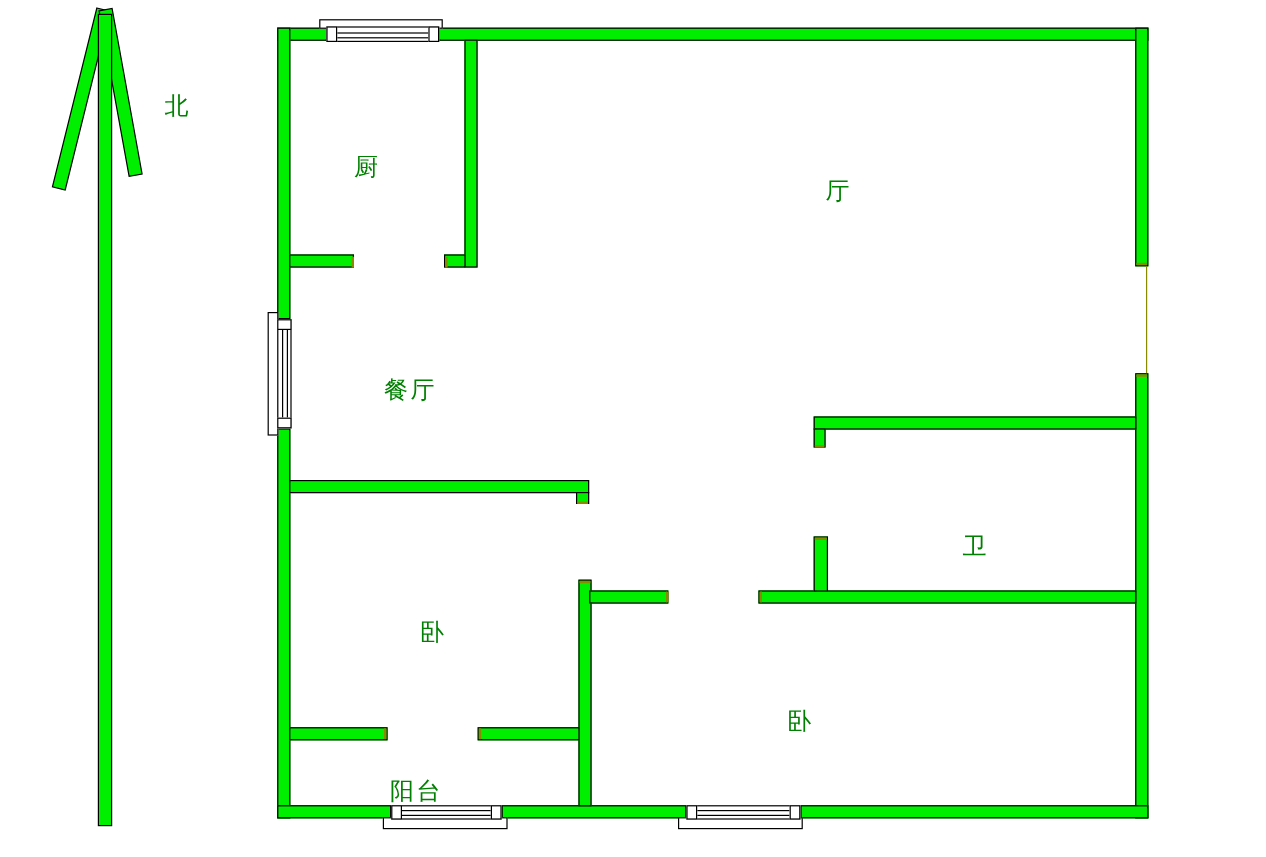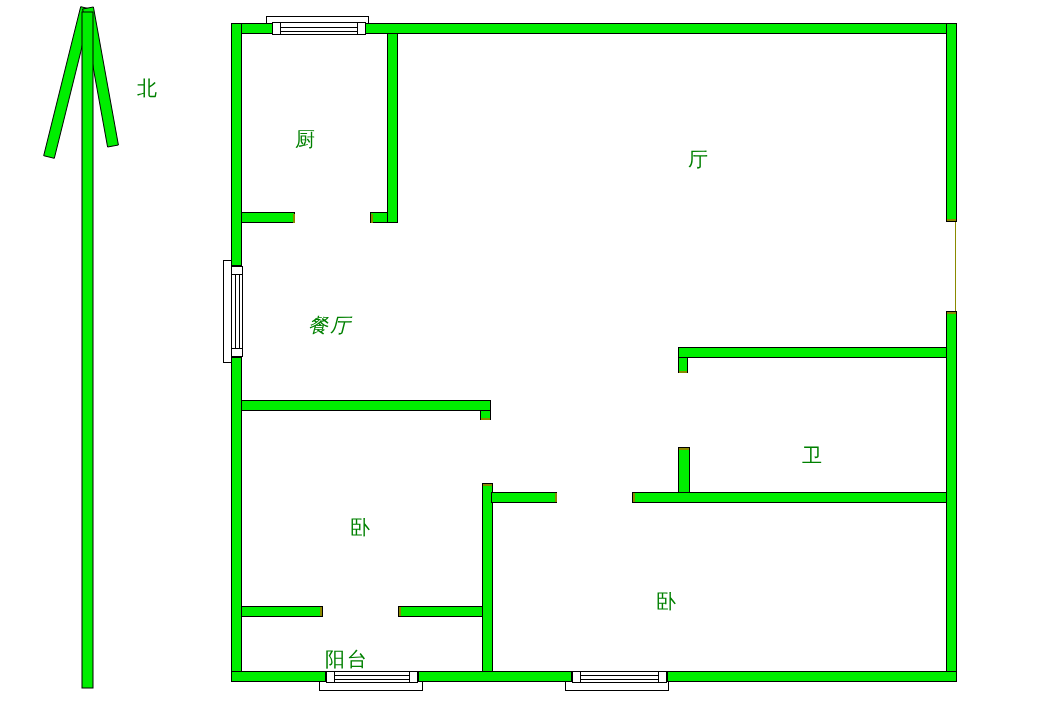--- a/index.html
+++ b/index.html
@@ -98,18 +98,18 @@
     <div class="win-rect" style="left: 357px; top: 22px; width: 9px; height: 13px;"></div>
     <div class="win-rect" style="left: 231px; top: 266px; width: 12px; height: 9px;"></div>
     <div class="win-rect" style="left: 231px; top: 348px; width: 12px; height: 9px;"></div>
     <div class="win-rect" style="left: 326px; top: 671px; width: 9px; height: 12px;"></div>
     <div class="win-rect" style="left: 409px; top: 671px; width: 9px; height: 12px;"></div>
     <div class="win-rect" style="left: 572px; top: 671px; width: 9px; height: 12px;"></div>
     <div class="win-rect" style="left: 658px; top: 671px; width: 9px; height: 12px;"></div>
     <div class="opening-line" style="left: 955px; top: 222px; width: 1px; height: 89px;"></div>
     <div class="room-label" style="left: 306px; top: 139px;">厨</div>
     <div class="room-label" style="left: 699px; top: 159px;">厅</div>
-    <div class="room-label" style="left: 330px; top: 325px; font-style: italic;">餐厅</div>
+    <div class="room-label" style="left: 342px; top: 325px;">餐厅</div>
     <div class="room-label" style="left: 361px; top: 527px;">卧</div>
     <div class="room-label" style="left: 813px; top: 455px;">卫</div>
     <div class="room-label" style="left: 667px; top: 601px;">卧</div>
     <div class="room-label" style="left: 347px; top: 659px;">阳台</div>
   </div>
 
 </body></html>

